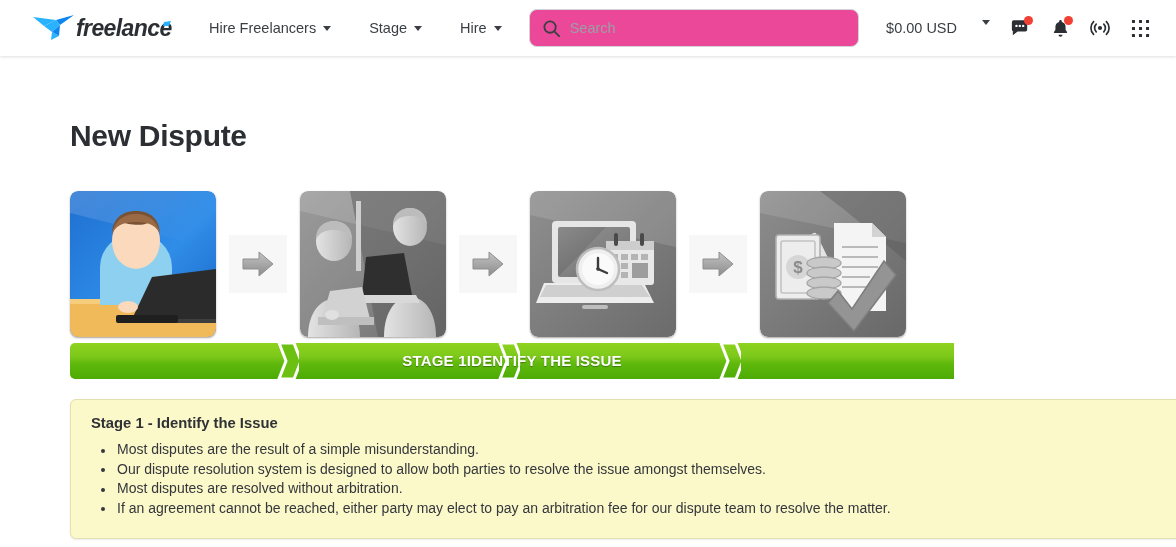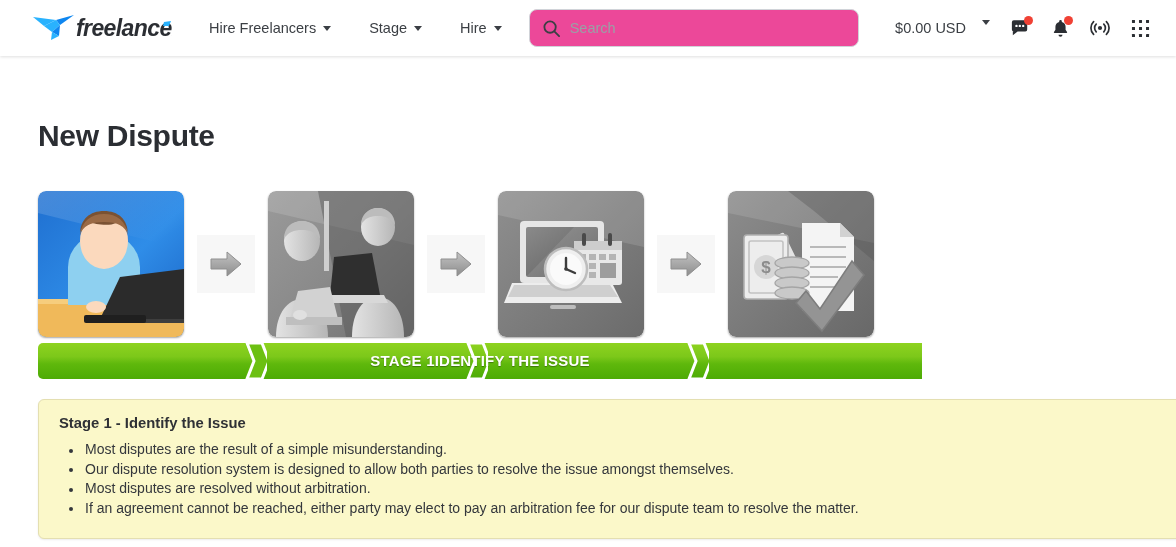--- a/index.html
+++ b/index.html
@@ -54,40 +54,40 @@
     font-family: "Liberation Sans", sans-serif;
     font-size: 14.5px; color: #3b3f44; width: 100%;
   }
   .search-input::placeholder { color: #9aa0a6; }
 
   .header-right {
     margin-left: auto;
     display: flex; align-items: center; gap: 0px;
   }
   .currency {
-    display: flex; align-items: flex-start; gap: 16px;
+    display: flex; align-items: flex-start; gap: 25px;
     font-size: 14.5px; color: #3b3f44;
     padding: 8px 10px; cursor: pointer; white-space: nowrap;
   }
   .icon-btn {
     position: relative;
     width: 40px; height: 40px;
     display: flex; align-items: center; justify-content: center;
     cursor: pointer;
   }
   .badge-dot {
     position: absolute;
     width: 9px; height: 9px;
     border-radius: 50%;
     background: #f04134;
     top: 8px; right: 7px;
   }
 
   
-  .page { padding: 0 0 0 38px; position: relative; }
+  .page { padding: 0 0 0 38px; position: relative; margin-left: 32px; }
   .page-title {
     font-size: 30px; font-weight: bold; color: #2b2e33;
     letter-spacing: -0.3px;
     margin-top: 63px;
   }
 
   
   .stages { position: relative; margin-top: 38px; }
   .tiles { display: flex; align-items: flex-start; }
   .tile {

